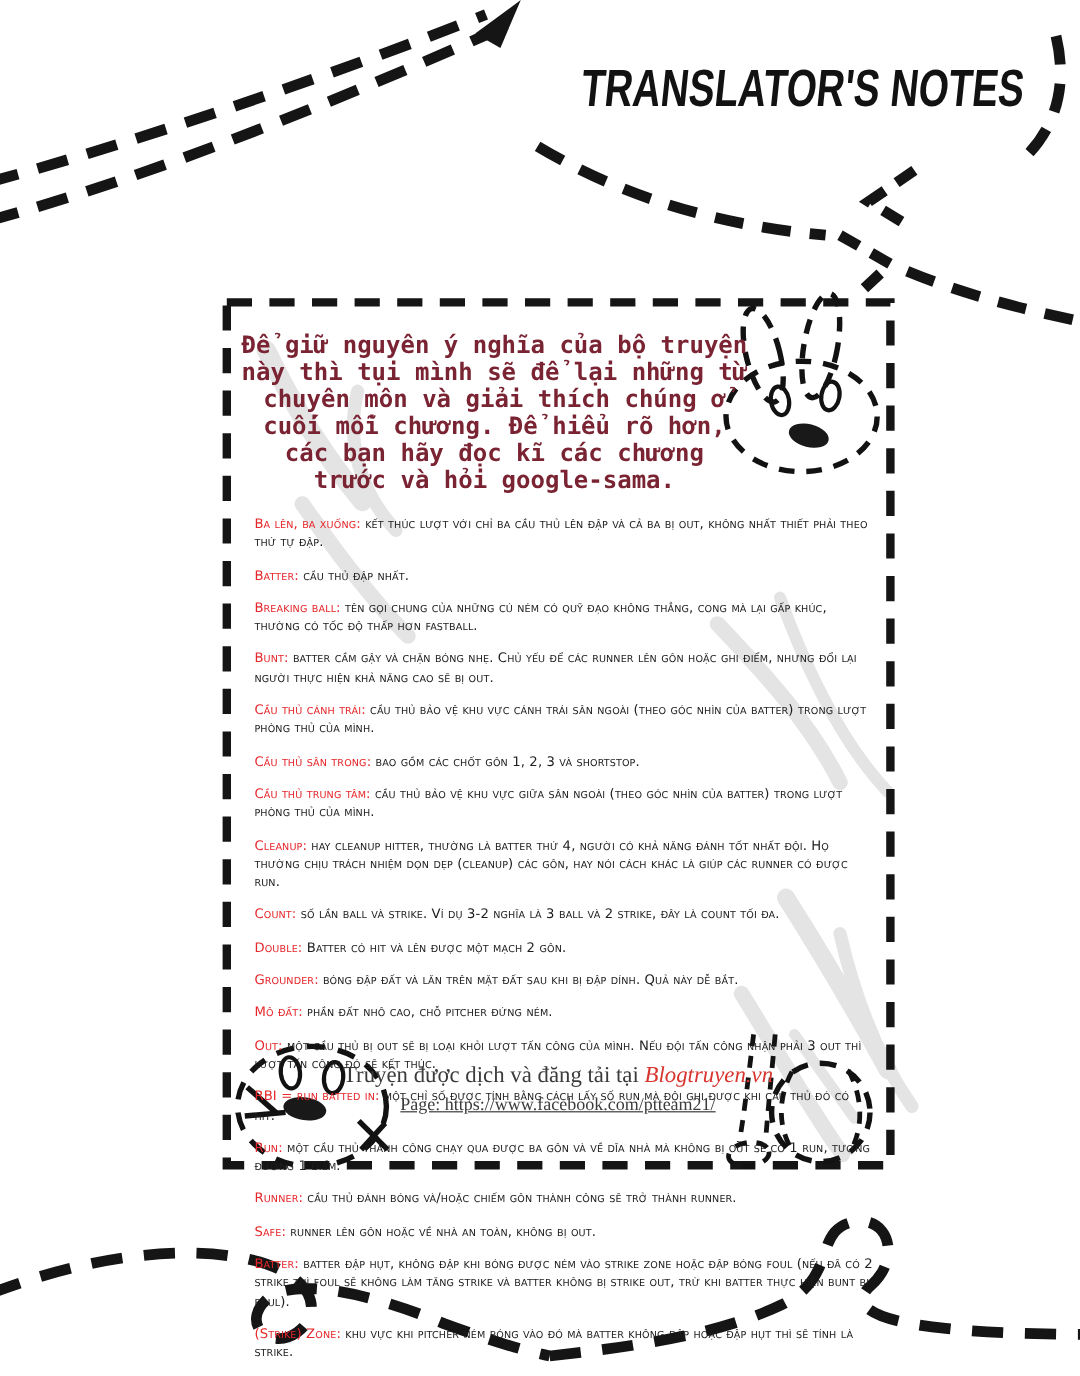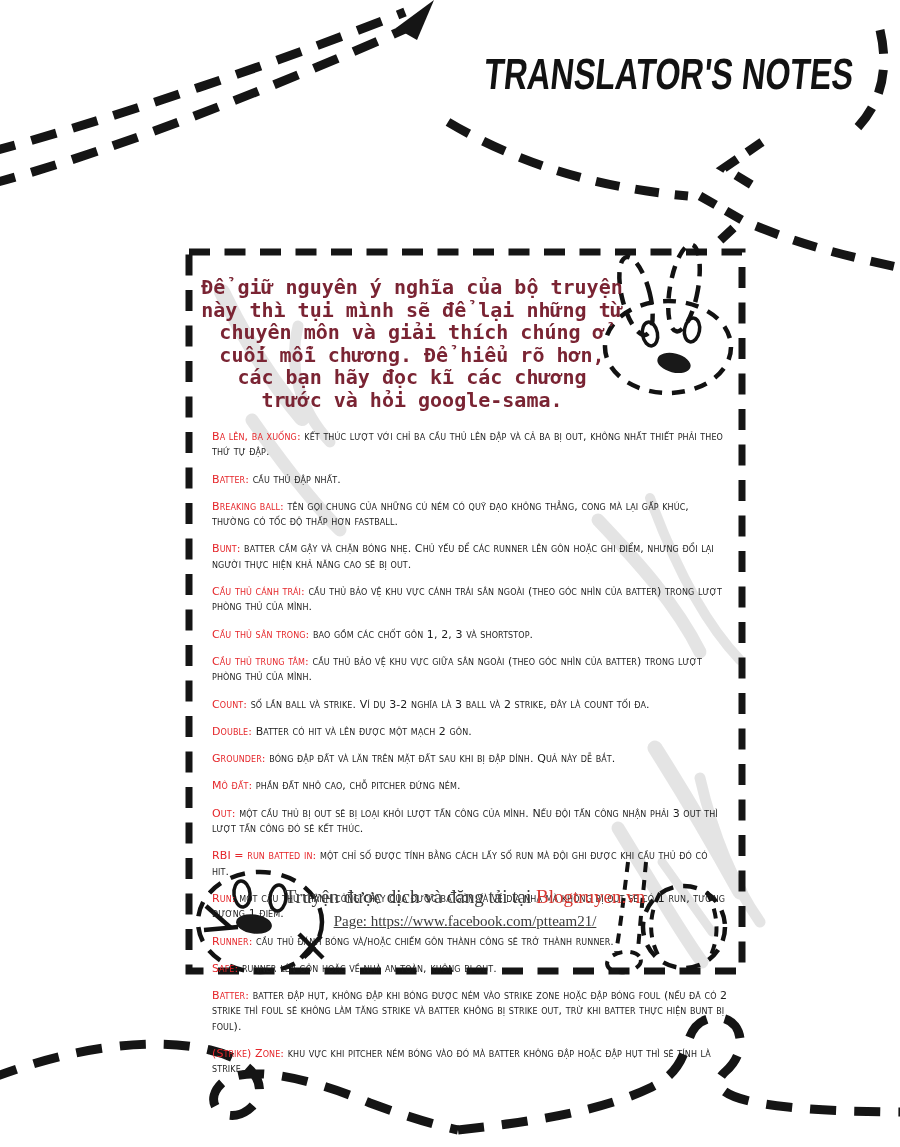--- a/index.html
+++ b/index.html
@@ -35,21 +35,21 @@
   #glossary p{margin:12px;}
   .term{color:#e5262a;}
   .def{color:#1c1c1c;}
 
   
   #footer{
     left:250px;top:884px;width:430px;text-align:center;
     font-family:"Liberation Serif",serif;color:#3b3b3b;
     font-size:19px;line-height:25px;
   }
-  #footer .site{color:#d8342e;}
+  #footer .site{color:#d8342e;font-style:italic;}
   #footer .fb{font-size:15px;text-decoration:underline;}
 </style>
 </head>
 <body>
 
 <svg id="decor" width="900" height="1147" viewBox="0 0 900 1147">
 
   <g stroke="#dcdcdc" stroke-linecap="round" fill="none" opacity="0.75">
     <path d="M 222 292 C 245 340, 272 382, 302 418" stroke-width="16"></path>
     <path d="M 298 326 C 288 368, 300 410, 330 442" stroke-width="11"></path>
@@ -140,20 +140,21 @@
     <p class="entry"><span class="term">Breaking ball:</span> <span class="def">tên gọi chung của những cú ném có quỹ đạo không thẳng, cong mà lại gấp khúc, thường có tốc độ thấp hơn fastball.</span></p>
 
     <p class="entry"><span class="term">Bunt:</span> <span class="def">batter cầm gậy và chặn bóng nhẹ. Chủ yếu để các runner lên gôn hoặc ghi điểm, nhưng đổi lại người thực hiện khả năng cao sẽ bị out.</span></p>
 
     <p class="entry"><span class="term">Cầu thủ cánh trái:</span> <span class="def">cầu thủ bảo vệ khu vực cánh trái sân ngoài (theo góc nhìn của batter) trong lượt phòng thủ của mình.</span></p>
 
     <p class="entry"><span class="term">Cầu thủ sân trong:</span> <span class="def">bao gồm các chốt gôn 1, 2, 3 và shortstop.</span></p>
 
     <p class="entry"><span class="term">Cầu thủ trung tâm:</span> <span class="def">cầu thủ bảo vệ khu vực giữa sân ngoài (theo góc nhìn của batter) trong lượt phòng thủ của mình.</span></p>
 
+    <p class="entry"><span class="term">Cleanup:</span> <span class="def">hay cleanup hitter, thường là batter thứ 4, người có khả năng đánh tốt nhất đội. Họ thường chịu trách nhiệm dọn dẹp (cleanup) các gôn, hay nói cách khác là giúp các runner có được run.</span></p>
 
     <p class="entry"><span class="term">Count:</span> <span class="def">số lần ball và strike. Ví dụ 3-2 nghĩa là 3 ball và 2 strike, đây là count tối đa.</span></p>
 
     <p class="entry"><span class="term">Double:</span> <span class="def">Batter có hit và lên được một mạch 2 gôn.</span></p>
 
     <p class="entry"><span class="term">Grounder:</span> <span class="def">bóng đập đất và lăn trên mặt đất sau khi bị đập dính. Quả này dễ bắt.</span></p>
 
 
     <p class="entry"><span class="term">Mô đất:</span> <span class="def">phần đất nhô cao, chỗ pitcher đứng ném.</span></p>
 

